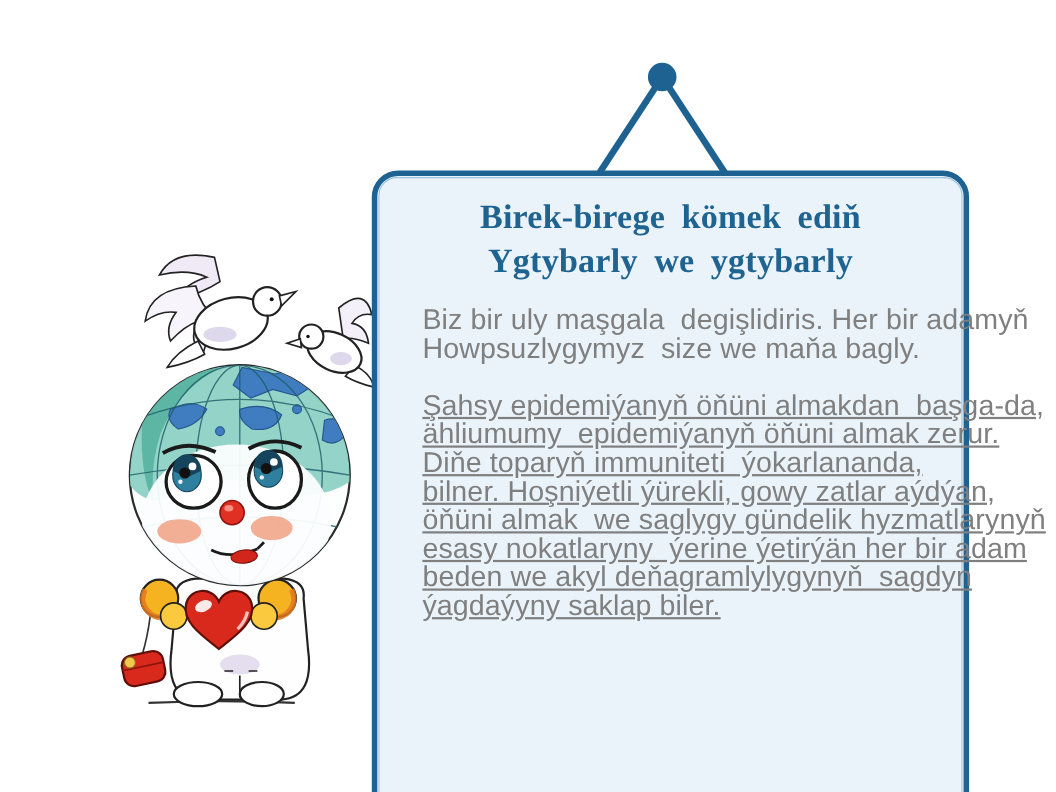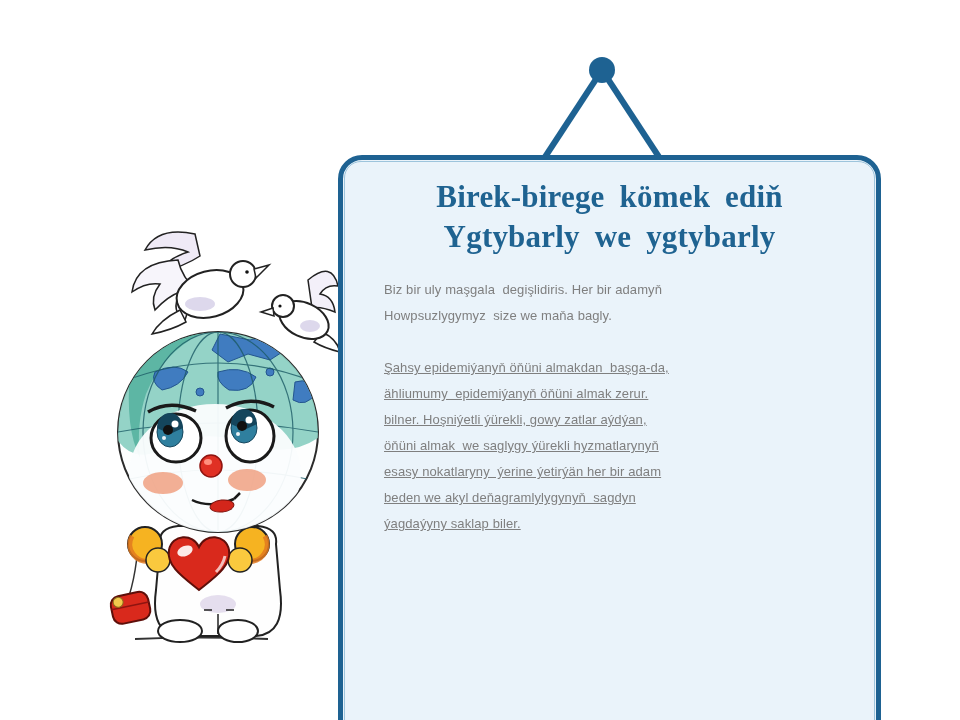--- a/index.html
+++ b/index.html
@@ -20,21 +20,21 @@
     border-radius:17px; pointer-events:none;
   }
   .card-title {
     position:absolute; top:17px; left:0; right:0; text-align:center;
     font-family:"Liberation Serif", serif; font-weight:bold;
     font-size:31px; line-height:40px; color:#1F6391;
     word-spacing:7px; letter-spacing:0.2px;
   }
   .card-body {
     position:absolute; left:41px; top:117px; right:20px;
-    font-size:13px; line-height:26px; color:#7F7F7F; letter-spacing:0.1px;
+    font-size:26px; line-height:26px; color:#7F7F7F; letter-spacing:0.1px;
   }
   .line { white-space:pre; }
   .paragraph + .paragraph { margin-top:26px;text-decoration:underline; }
   .mascot { position:absolute; left:100px; top:222px; }
 </style>
 </head>
 <body>
 
 <div class="slide">
 
@@ -177,22 +177,23 @@
       <div class="title-line">Ygtybarly we ygtybarly</div>
     </div>
     <div class="card-body">
       <div class="paragraph">
         <div class="line">Biz bir uly maşgala  degişlidiris. Her bir adamyň</div>
         <div class="line">Howpsuzlygymyz  size we maňa bagly.</div>
       </div>
       <div class="paragraph">
         <div class="line">Şahsy epidemiýanyň öňüni almakdan  başga-da,</div>
         <div class="line">ähliumumy  epidemiýanyň öňüni almak zerur.</div>
+        <div class="line">Diňe toparyň immuniteti  ýokarlananda,</div>
         <div class="line">bilner. Hoşniýetli ýürekli, gowy zatlar aýdýan,</div>
-        <div class="line">öňüni almak  we saglygy ýürekli hyzmatlarynyň</div>
+        <div class="line">öňüni almak  we saglygy gündelik hyzmatlarynyň</div>
         <div class="line">esasy nokatlaryny  ýerine ýetirýän her bir adam</div>
         <div class="line">beden we akyl deňagramlylygynyň  sagdyn</div>
         <div class="line">ýagdaýyny saklap biler.</div>
       </div>
     </div>
   </div>
 
 </div>
 
 </body></html>

